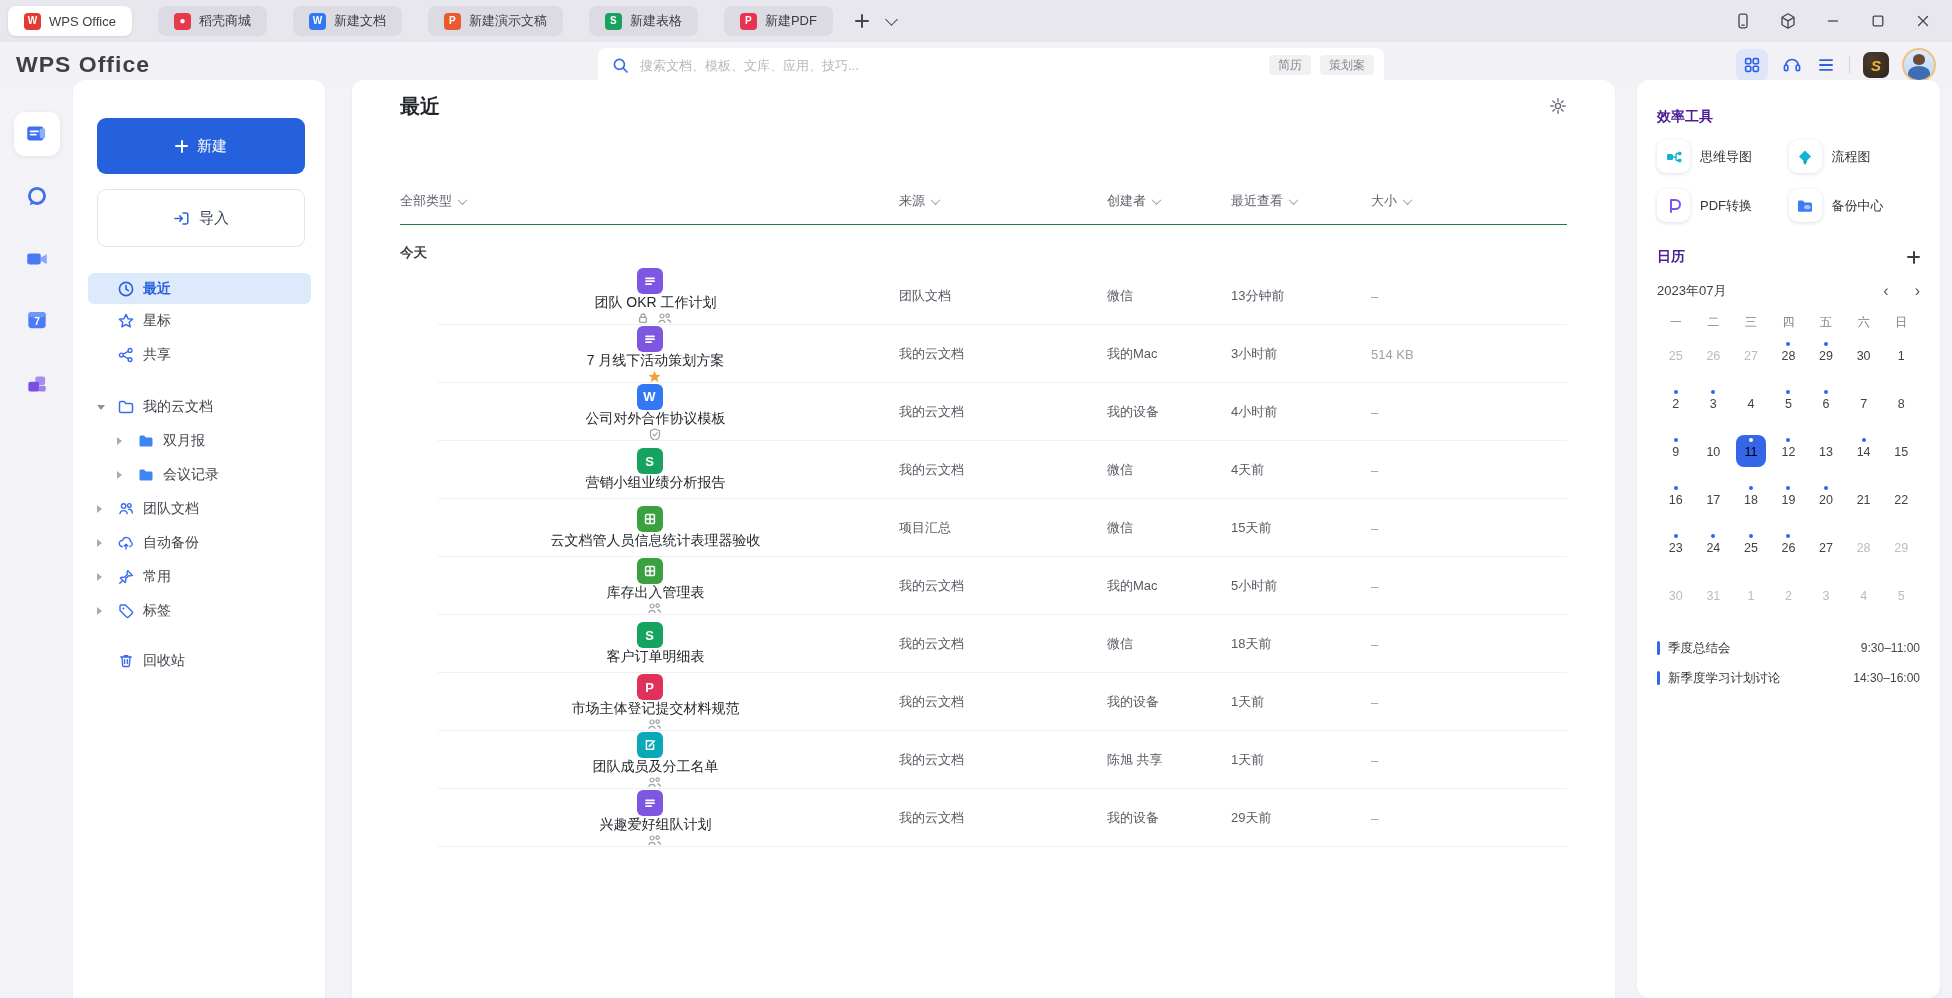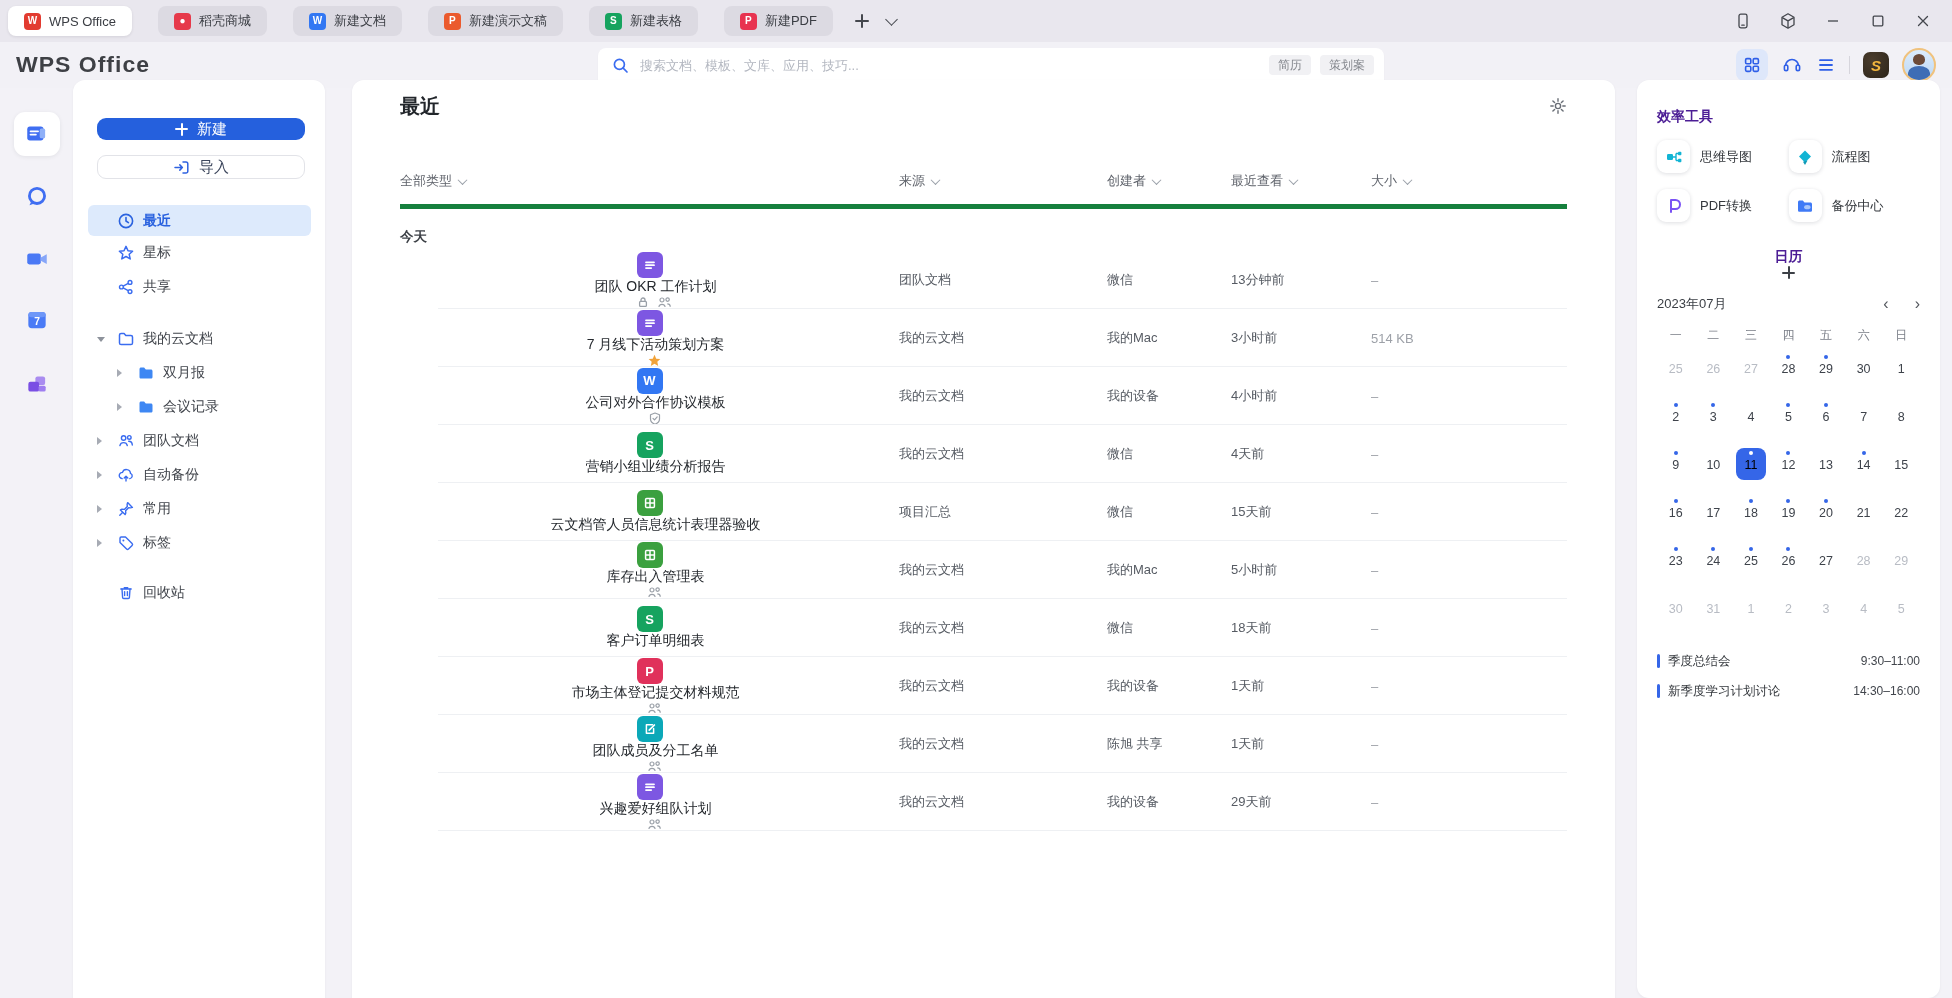--- a/index.html
+++ b/index.html
@@ -43,21 +43,21 @@
   .avatar::before{content:"";position:absolute;left:9px;top:4px;width:12px;height:11px;border-radius:50% 50% 45% 45%;background:#6b4a38;}
   .avatar::after{content:"";position:absolute;left:4px;top:16px;width:22px;height:14px;border-radius:50% 50% 0 0;background:#3e6db5;}
   
   .rail{position:absolute;left:0;top:88px;bottom:0;width:73px;display:flex;flex-direction:column;align-items:center;}
   .rail-active{margin-top:24px;width:46px;height:44px;background:#fff;border-radius:11px;box-shadow:0 1px 4px rgba(30,33,44,.08);display:flex;align-items:center;justify-content:center;}
   .rail-btn{display:flex;align-items:center;justify-content:center;}
   
   .card{position:absolute;top:80px;bottom:0;background:#fff;border-radius:12px 12px 0 0;box-shadow:0 1px 3px rgba(25,28,40,.05);}
   
   .nav-card{left:73px;width:252px;padding:38px 20px 0 24px;box-sizing:border-box;}
-  .btn{height:22px;border-radius:9px;display:flex;align-items:center;justify-content:center;gap:9px;font-size:15px;cursor:pointer;}
+  .btn{height:56px;border-radius:9px;display:flex;align-items:center;justify-content:center;gap:9px;font-size:15px;cursor:pointer;}
   .btn-new{background:#2560dd;color:#fff;}
   .btn-new .plus-w{position:relative;width:13px;height:13px;}
   .btn-new .plus-w::before,.btn-new .plus-w::after{content:"";position:absolute;background:#fff;border-radius:1px;}
   .btn-new .plus-w::before{left:5.5px;top:0;width:2px;height:13px;}
   .btn-new .plus-w::after{left:0;top:5.5px;width:13px;height:2px;}
   .btn-import{margin-top:15px;background:#fff;border:1px solid #e2e3e8;color:#3c465c;}
   .nav-list{margin-top:26px;}
   .nav-item{height:34px;display:flex;align-items:center;font-size:14px;color:#40444b;border-radius:6px;margin:0 -6px 0 -9px;padding:0 6px 0 9px;cursor:pointer;}
   .nav-item .caret-slot{width:20px;display:flex;align-items:center;justify-content:flex-start;flex:none;}
   .tri-r{width:0;height:0;border-left:5px solid #a7abb4;border-top:4px solid transparent;border-bottom:4px solid transparent;}
@@ -65,21 +65,21 @@
   .nav-ico{width:26px;display:flex;align-items:center;justify-content:flex-start;flex:none;}
   .nav-item.active{background:#ddeafc;color:#2a62df;font-weight:bold;height:31px;}
   .nav-item.grp{margin-top:18px;}
   .nav-item.sub{padding-left:29px;}
   .nav-item.trash{margin-top:16px;}
   
   .main-card{left:352px;right:337px;padding:0 48px;box-sizing:border-box;}
   .main-title-row{margin-top:12px;height:28px;display:flex;align-items:center;justify-content:space-between;}
   .main-title{font-size:20px;font-weight:bold;color:#22262b;}
   .file-grid{display:grid;grid-template-columns:minmax(0,1fr) 208px 124px 140px 196px;align-items:center;}
-  .filter-row{margin-top:52px;padding-bottom:14px;border-bottom:5px solid #15803d;}
+  .filter-row{margin-top:72px;padding-bottom:14px;border-bottom:1px solid #15803d;}
   .filter{display:inline-flex;align-items:center;font-size:13px;color:#5f636b;}
   .fil-chev{width:6px;height:6px;border-right:1.5px solid #9aa0a9;border-bottom:1.5px solid #9aa0a9;transform:rotate(45deg) translate(-1px,-1px);margin-left:7px;}
   .section-label{margin-top:18px;height:20px;font-size:13.5px;font-weight:bold;color:#3b3f45;display:flex;align-items:center;}
   .file-list{margin-top:4px;}
   .file-row{height:58px;position:relative;cursor:pointer;}
   .file-row::after{content:"";position:absolute;left:38px;right:0;bottom:0;height:1px;background:#eef0f3;}
   .name-cell{display:flex;align-items:center;min-width:0;}
   .ficon{width:26px;height:26px;border-radius:6px;flex:none;display:flex;align-items:center;justify-content:center;}
   .ficon .fglyph{font-style:normal;font-weight:bold;color:#fff;font-size:13px;line-height:1;}
   .fname{margin-left:12px;font-size:14px;color:#25292e;white-space:nowrap;overflow:hidden;text-overflow:ellipsis;}
@@ -88,21 +88,21 @@
   .cell{font-size:13px;color:#565b63;flex-direction:column;}
   .c-size{color:#9da1a8;}
   .gear{cursor:pointer;}
   
   .right-panel{right:12px;width:303px;border-radius:12px;padding:28px 20px 0 20px;box-sizing:border-box;}
   .panel-title{font-size:14px;font-weight:bold;color:#4c1d95;}
   .tools{margin-top:14px;display:grid;grid-template-columns:1fr 1fr;row-gap:16px;}
   .tool{display:flex;align-items:center;gap:10px;cursor:pointer;}
   .tool-tile{width:33px;height:33px;border-radius:9px;background:#fff;box-shadow:0 1px 4px rgba(16,24,40,.14);display:flex;align-items:center;justify-content:center;}
   .tool-label{font-size:13px;color:#33373c;}
-  .cal-head{margin-top:26px;display:flex;align-items:center;justify-content:space-between;flex-direction:column;}
+  .cal-head{margin-top:26px;display:flex;align-items:center;justify-content:space-between;}
   .plus-gray{position:relative;width:13px;height:13px;cursor:pointer;}
   .plus-gray::before,.plus-gray::after{content:"";position:absolute;background:#3c4046;border-radius:1px;}
   .plus-gray::before{left:5.5px;top:0;width:2px;height:13px;}
   .plus-gray::after{left:0;top:5.5px;width:13px;height:2px;}
   .cal-month-row{margin-top:16px;display:flex;align-items:center;justify-content:space-between;text-align:right;}
   .cal-month{font-size:13px;color:#3a3e44;}
   .cal-navs{display:flex;gap:26px;}
   .cal-nav{font-size:16px;color:#54585e;line-height:1;cursor:pointer;}
   .weekday-row{margin-top:14px;display:grid;grid-template-columns:repeat(7,1fr);justify-items:center;font-size:12px;color:#7a7e87;}
   .cal-grid{margin-top:8px;display:grid;grid-template-columns:repeat(7,1fr);justify-items:center;row-gap:16px;}

